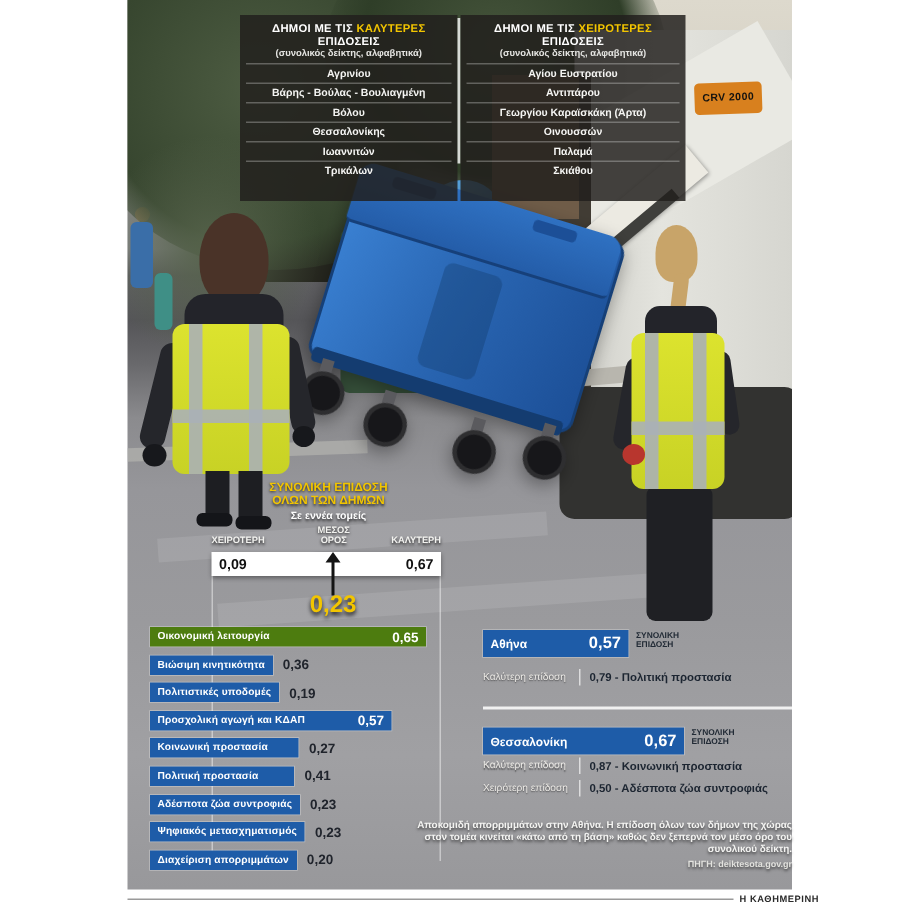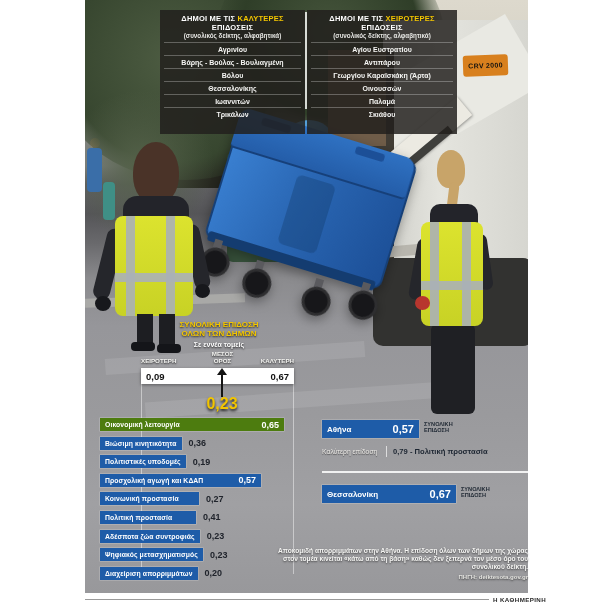--- a/index.html
+++ b/index.html
@@ -330,20 +330,30 @@
   </div>
   <div class="ov panel-divider"></div>
   <div class="ov city-header hdr-thess">
     <span class="city-name">Θεσσαλονίκη</span>
     <span class="city-total">0,67</span>
   </div>
   <div class="ov total-label tl-thess">
     <div>ΣΥΝΟΛΙΚΗ</div>
     <div>ΕΠΙΔΟΣΗ</div>
   </div>
+  <div class="ov city-rows cr-thess">
+    <div class="city-row">
+      <span class="row-label">Καλύτερη επίδοση</span>
+      <span class="row-val">0,87 - Κοινωνική προστασία</span>
+    </div>
+    <div class="city-row">
+      <span class="row-label">Χειρότερη επίδοση</span>
+      <span class="row-val">0,50 - Αδέσποτα ζώα συντροφιάς</span>
+    </div>
+  </div>
 
   <div class="ov footnote">
     <div>Αποκομιδή απορριμμάτων στην Αθήνα. Η επίδοση όλων των δήμων της χώρας στον τομέα κινείται «κάτω από τη βάση» καθώς δεν ξεπερνά τον μέσο όρο του συνολικού δείκτη.</div>
     <div class="source">ΠΗΓΗ: deiktesota.gov.gr</div>
   </div>
   <div class="footer-line" style="position:absolute;"></div>
   <div class="brand" style="position:absolute;">Η ΚΑΘΗΜΕΡΙΝΗ</div>
 
 </div>
 

